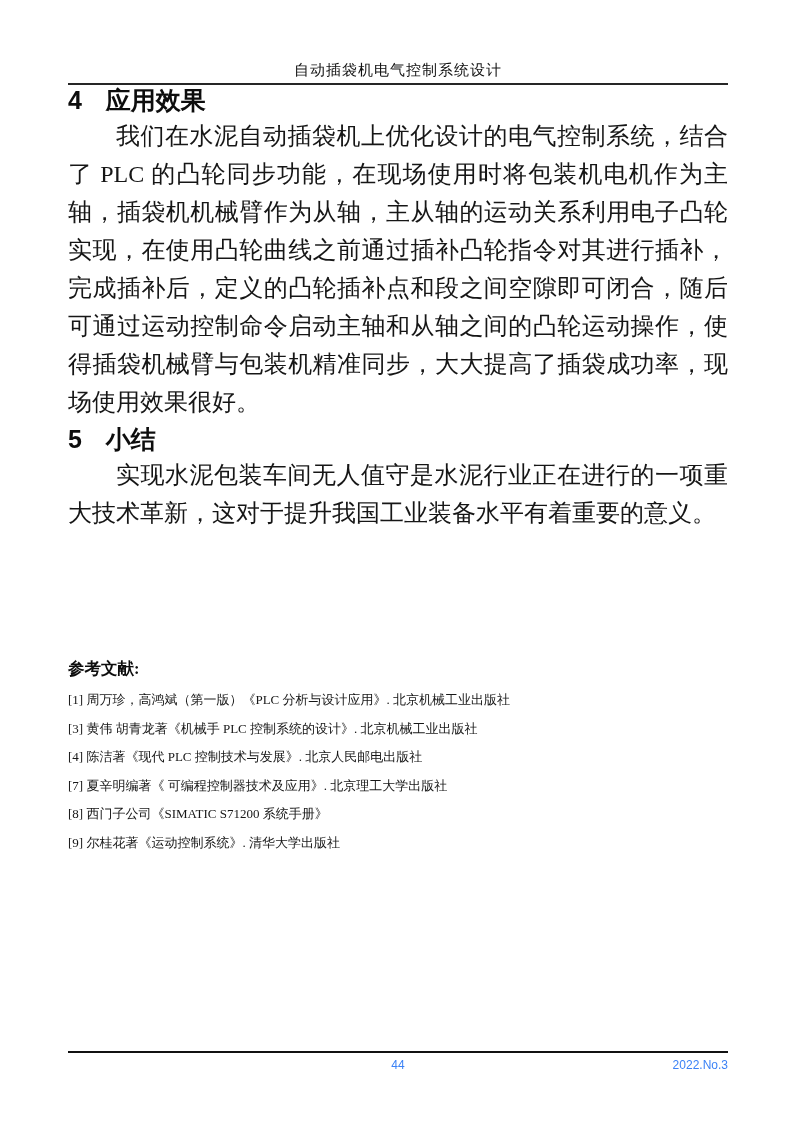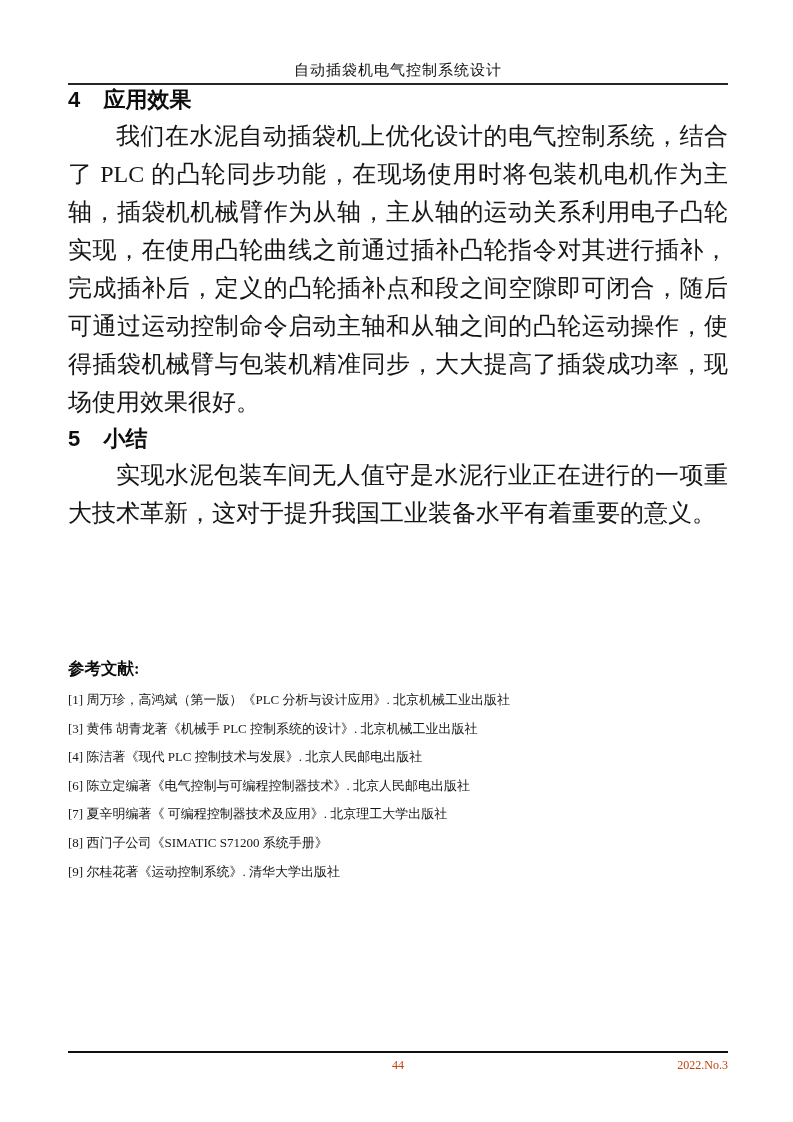--- a/index.html
+++ b/index.html
@@ -38,21 +38,21 @@
   .content {
     position: absolute;
     top: 88px;
     left: 68px;
     width: 660px;
   }
   .sec-heading {
     margin: 0;
     font-family: "Liberation Sans", "DejaVu Sans", sans-serif;
     font-weight: bold;
-    font-size: 22px;
+    font-size: 25px;
     line-height: 24px;
     color: #0d0d0d;
   }
   .sec-heading .sec-num { display: inline-block; margin-right: 17px; }
   .sec-heading + .body-para { margin-top: 5px; }
   .body-para {
     margin: 0;
     font-size: 24px;
     line-height: 38px;
     text-indent: 2em;
@@ -86,23 +86,23 @@
     width: 660px;
   }
   .footer-rule {
     border-top: 2.5px solid #111;
     height: 0;
   }
   .footer-row {
     position: relative;
     margin-top: 5px;
     height: 16px;
-    font-family: Liberation Serif, serif;
+    font-family: Liberation Sans, sans-serif;
     font-size: 12px;
-    color: #c2410c;
+    color: #3b82f6;
   }
   .page-num {
     position: absolute;
     left: 0; right: 0;
     text-align: center;
   }
   .issue {
     position: absolute;
     right: 0;
     top: 0;
@@ -129,21 +129,20 @@
       <span class="sec-num">5</span>
       <span class="sec-title">小结</span>
     </h2>
     <p class="body-para">实现水泥包装车间无人值守是水泥行业正在进行的一项重大技术革新，这对于提升我国工业装备水平有着重要的意义。</p>
 
     <div class="refs">
       <div class="refs-heading">参考文献:</div>
       <div class="ref-item">[1] 周万珍，高鸿斌（第一版）《PLC 分析与设计应用》. 北京机械工业出版社</div>
       <div class="ref-item">[3] 黄伟 胡青龙著《机械手 PLC 控制系统的设计》. 北京机械工业出版社</div>
       <div class="ref-item">[4] 陈洁著《现代 PLC 控制技术与发展》. 北京人民邮电出版社</div>
-      <div class="ref-item">[6] 陈立定编著《电气控制与可编程控制器技术》. 北京人民邮电出版社</div>
       <div class="ref-item">[7] 夏辛明编著《 可编程控制器技术及应用》. 北京理工大学出版社</div>
       <div class="ref-item">[8] 西门子公司《SIMATIC S71200 系统手册》</div>
       <div class="ref-item">[9] 尔桂花著《运动控制系统》. 清华大学出版社</div>
     </div>
 
   </div>
 
   <div class="footer">
     <div class="footer-rule"></div>
     <div class="footer-row">

